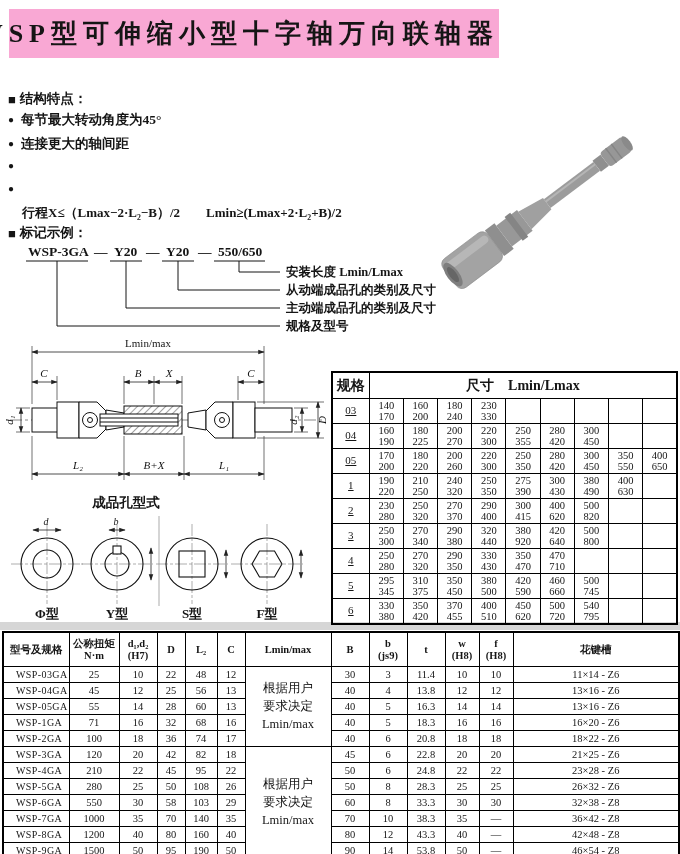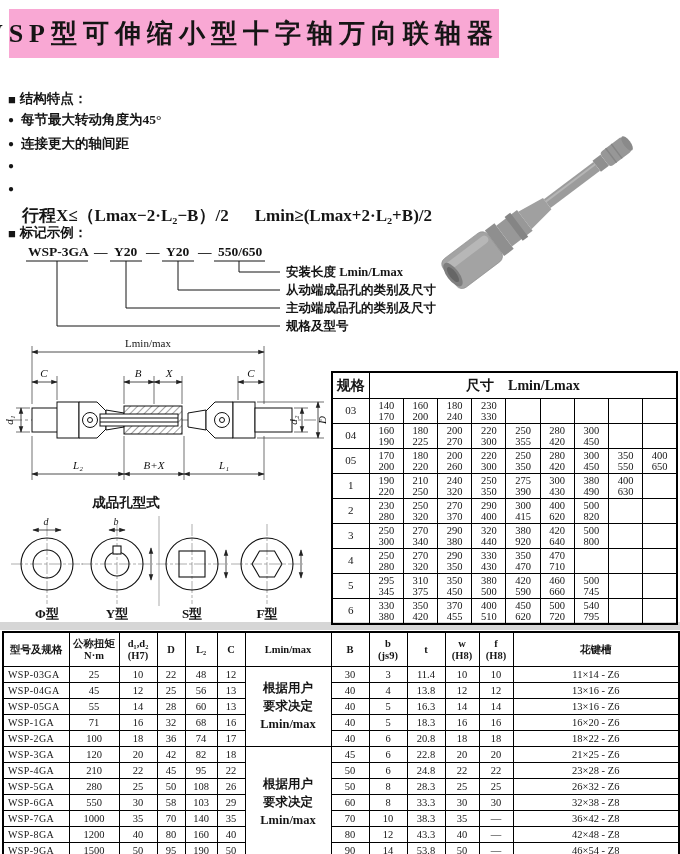--- a/index.html
+++ b/index.html
@@ -11,21 +11,21 @@
              display:flex;align-items:center;justify-content:flex-end;}
   .title-bar .t{font-size:26px;font-weight:bold;letter-spacing:6px;white-space:nowrap;}
 
   
   .features{position:absolute;left:8px;top:90px;width:445px;}
   .sec-head{display:flex;align-items:center;font-size:13.5px;font-weight:bold;}
   .sq{display:inline-block;margin-right:4px;font-size:13px;line-height:1;}
   ul.feat{list-style:none;margin:4px 0 0 0;padding:0;}
   ul.feat li{display:flex;align-items:baseline;font-size:13.5px;font-weight:bold;margin:0 0 7.5px 0;line-height:15px;}
   .blt{font-size:10px;margin-right:7px;position:relative;top:-1px;}
-  .formula{font-size:17px;font-weight:bold;margin:2px 0 0 14px;white-space:nowrap;}
+  .formula{font-size:13px;font-weight:bold;margin:2px 0 0 14px;white-space:nowrap;}
   .formula .gap{display:inline-block;width:26px;}
   .minsize{font-size:13px;font-weight:bold;margin:3px 0 0 178px;white-space:nowrap;}
 
   
   .marking{position:absolute;left:8px;top:224px;width:460px;}
   .marking svg{display:block;margin-top:2px;}
 
   
   .draw-svg{position:absolute;left:2px;top:336px;}
   .holes-svg{position:absolute;left:2px;top:492px;}
@@ -33,30 +33,30 @@
 
   .sep-bar{position:absolute;left:0;top:622px;width:680px;height:8px;background:#d6d6d6;}
 
   
   table{border-collapse:collapse;table-layout:fixed;}
   .size-table{position:absolute;left:331px;top:371px;width:347px;border:2px solid #000;
               font-size:10.5px;text-align:center;}
   .size-table th,.size-table td{border:1px solid #000;padding:0;}
   .size-table th{height:25px;font-size:14px;font-weight:bold;}
   .size-table td{height:24px;line-height:11.5px;}
-  .size-table td.spec{font-size:11px;}
+  .size-table td.spec{font-size:11px;text-decoration:underline;}
 
   
   .model-table{position:absolute;left:2px;top:631px;width:676px;border:2px solid #000;
                font-size:10.5px;text-align:center;}
   .model-table th,.model-table td{border:1px solid #000;padding:0;}
   .model-table th{font-size:10.5px;font-weight:bold;line-height:11.5px;height:33px;vertical-align:middle;}
   .model-table td{height:15px;line-height:13px;}
-  .model-table td.model{text-align:left;padding-left:4px;font-size:10px;letter-spacing:.4px;}
-  .model-table td.note{font-size:12.5px;font-weight:bold;}
+  .model-table td.model{text-align:left;padding-left:12px;font-size:10px;letter-spacing:.4px;}
+  .model-table td.note{font-size:12.5px;font-weight:normal;}
   .model-table td.note div{margin:5px 0;}
 </style>
 </head>
 <body>
 
 <div class="page">
 
   <div class="title-bar">
     <span class="t">WSP型可伸缩小型十字轴万向联轴器</span>
   </div>

